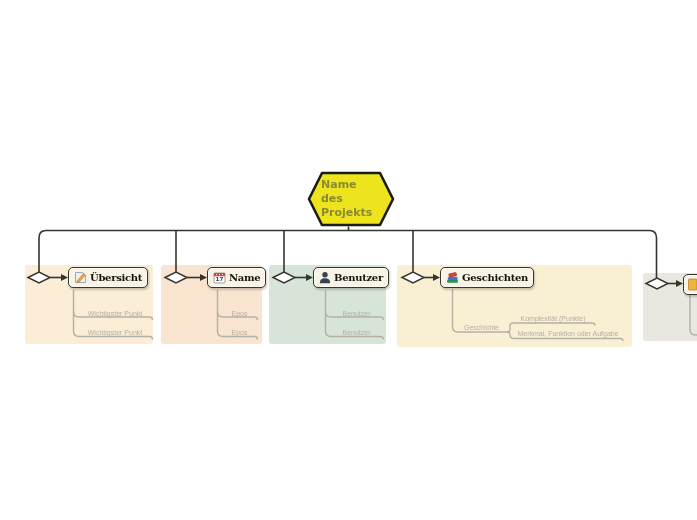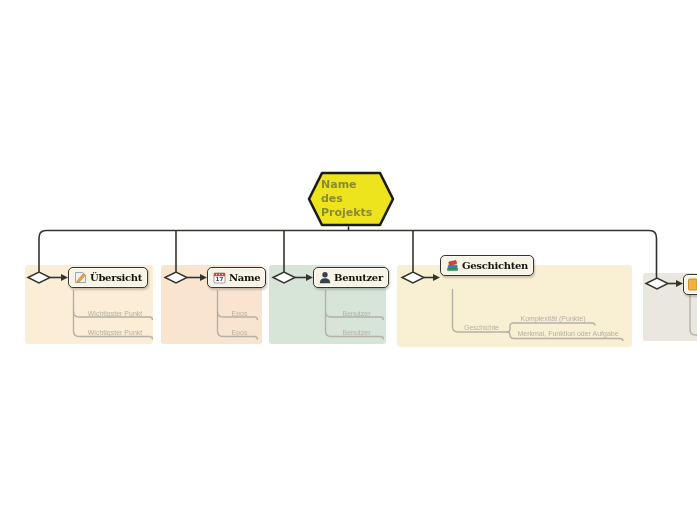--- a/index.html
+++ b/index.html
@@ -127,21 +127,21 @@
   <div class="node" style="left:313px;top:267px">
     <span class="icon">
       <svg width="12" height="13" viewBox="0 0 12 13" xmlns="http://www.w3.org/2000/svg">
         <circle cx="6" cy="3.8" r="2.7" fill="#37424f"></circle>
         <path d="M0.8 12.2 Q0.8 7.3 6 7.3 Q11.2 7.3 11.2 12.2 Z" fill="#37424f"></path>
       </svg>
     </span>
     <span class="lbl">Benutzer</span>
   </div>
 
-  <div class="node" style="left:440px;top:255px">
+  <div class="node" style="left:440px;top:267px">
     <span class="icon">
       <svg width="13" height="13" viewBox="0 0 13 13" xmlns="http://www.w3.org/2000/svg">
         <rect x="1.5" y="9" width="10" height="2.6" rx="0.5" fill="#2f9e4f" stroke="#1f7038" stroke-width="0.5"></rect>
         <rect x="2.2" y="6.2" width="9" height="2.6" rx="0.5" fill="#3d74c9" stroke="#2a5291" stroke-width="0.5"></rect>
         <g transform="rotate(-12 6.5 4)">
           <rect x="3" y="2.2" width="7.5" height="3.4" rx="0.5" fill="#d9423a" stroke="#9e2b26" stroke-width="0.5"></rect>
         </g>
       </svg>
     </span>
     <span class="lbl">Geschichten</span>

